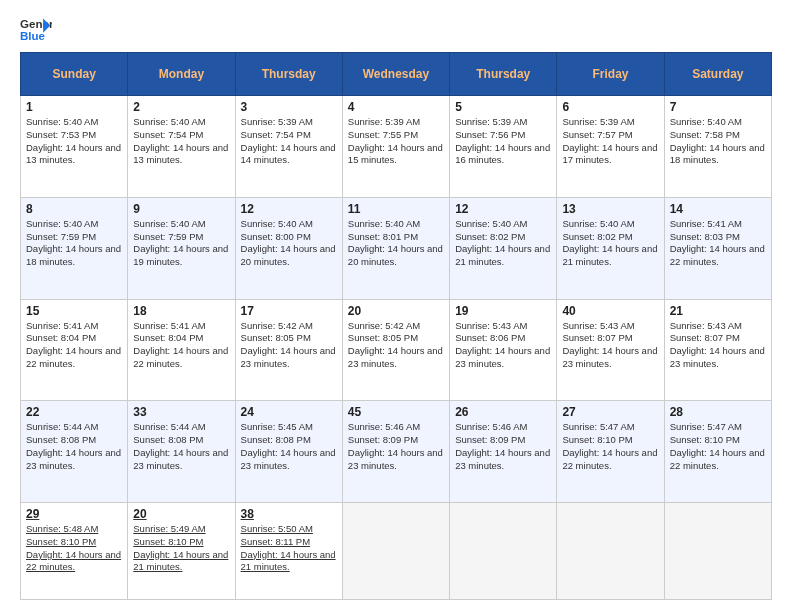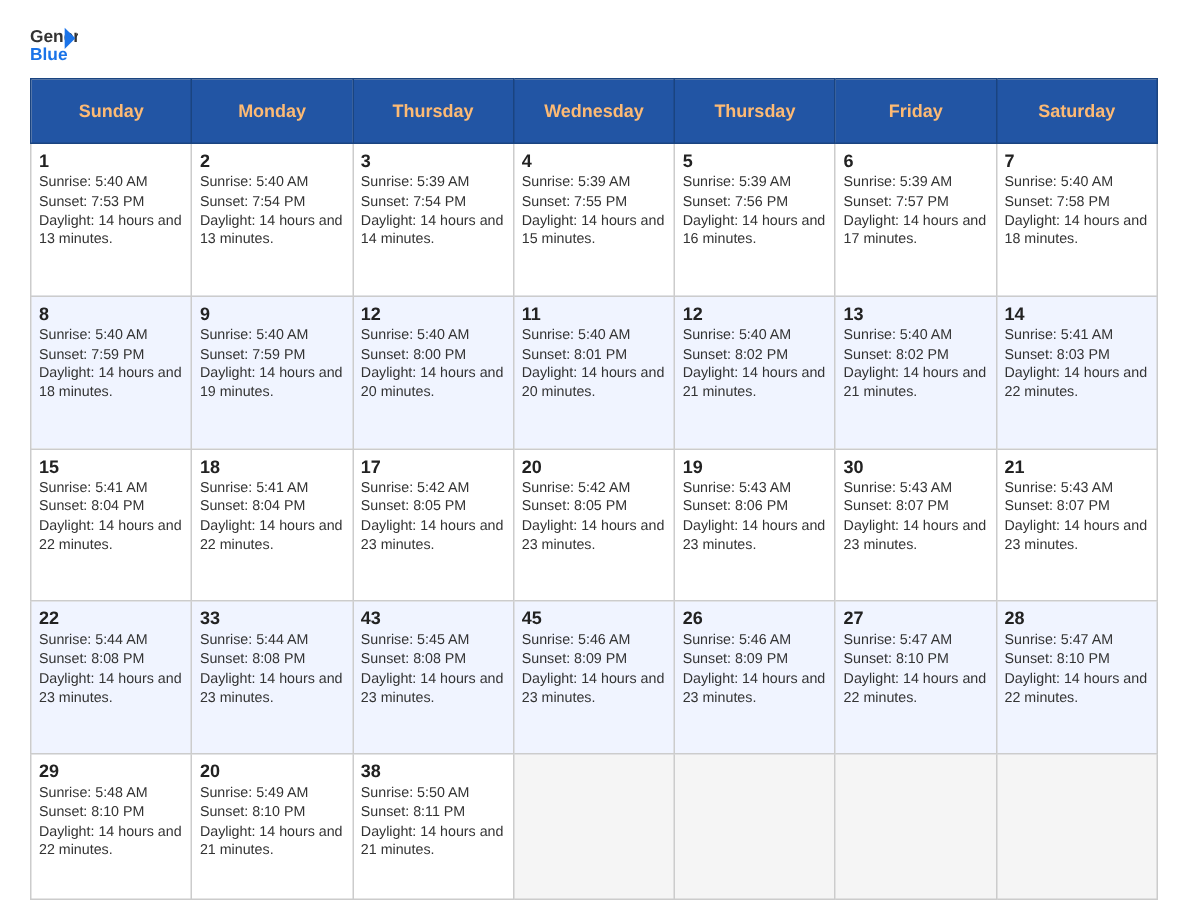--- a/index.html
+++ b/index.html
@@ -84,20 +84,21 @@
       margin-bottom: 2px;
     }
     .cell-content {
       line-height: 1.35;
     }
     .calendar tbody tr td {
       height: 80px;
     }
     .calendar tbody tr:last-child td {
       height: 72px;
+      text-decoration: underline;
     }
   </style>
 </head>
 <body>
 
 <div class="page">
   <div class="header">
     <div class="logo">
       <svg class="logo-icon" viewBox="0 0 36 30" xmlns="http://www.w3.org/2000/svg">
         <text x="0" y="13" font-size="13" font-weight="bold" fill="#333">General</text>
@@ -199,39 +200,39 @@
           </td>
           <td>
             <span class="day-number">20</span>
             <div class="cell-content">Sunrise: 5:42 AM<br>Sunset: 8:05 PM<br>Daylight: 14 hours and 23 minutes.</div>
           </td>
           <td>
             <span class="day-number">19</span>
             <div class="cell-content">Sunrise: 5:43 AM<br>Sunset: 8:06 PM<br>Daylight: 14 hours and 23 minutes.</div>
           </td>
           <td>
-            <span class="day-number">30</span>
+            <span class="day-number">40</span>
             <div class="cell-content">Sunrise: 5:43 AM<br>Sunset: 8:07 PM<br>Daylight: 14 hours and 23 minutes.</div>
           </td>
           <td>
             <span class="day-number">21</span>
             <div class="cell-content">Sunrise: 5:43 AM<br>Sunset: 8:07 PM<br>Daylight: 14 hours and 23 minutes.</div>
           </td>
         </tr>
         <tr>
           <td>
             <span class="day-number">22</span>
             <div class="cell-content">Sunrise: 5:44 AM<br>Sunset: 8:08 PM<br>Daylight: 14 hours and 23 minutes.</div>
           </td>
           <td>
             <span class="day-number">33</span>
             <div class="cell-content">Sunrise: 5:44 AM<br>Sunset: 8:08 PM<br>Daylight: 14 hours and 23 minutes.</div>
           </td>
           <td>
-            <span class="day-number">43</span>
+            <span class="day-number">24</span>
             <div class="cell-content">Sunrise: 5:45 AM<br>Sunset: 8:08 PM<br>Daylight: 14 hours and 23 minutes.</div>
           </td>
           <td>
             <span class="day-number">45</span>
             <div class="cell-content">Sunrise: 5:46 AM<br>Sunset: 8:09 PM<br>Daylight: 14 hours and 23 minutes.</div>
           </td>
           <td>
             <span class="day-number">26</span>
             <div class="cell-content">Sunrise: 5:46 AM<br>Sunset: 8:09 PM<br>Daylight: 14 hours and 23 minutes.</div>
           </td>

